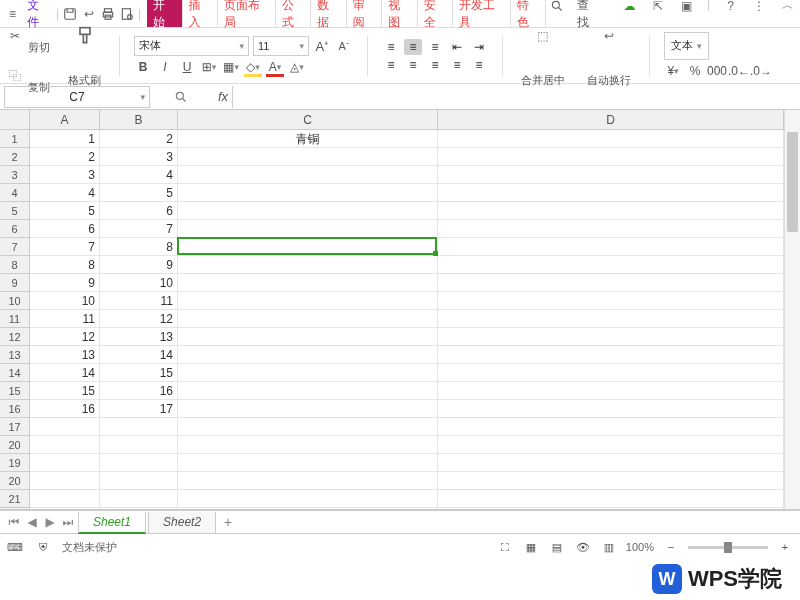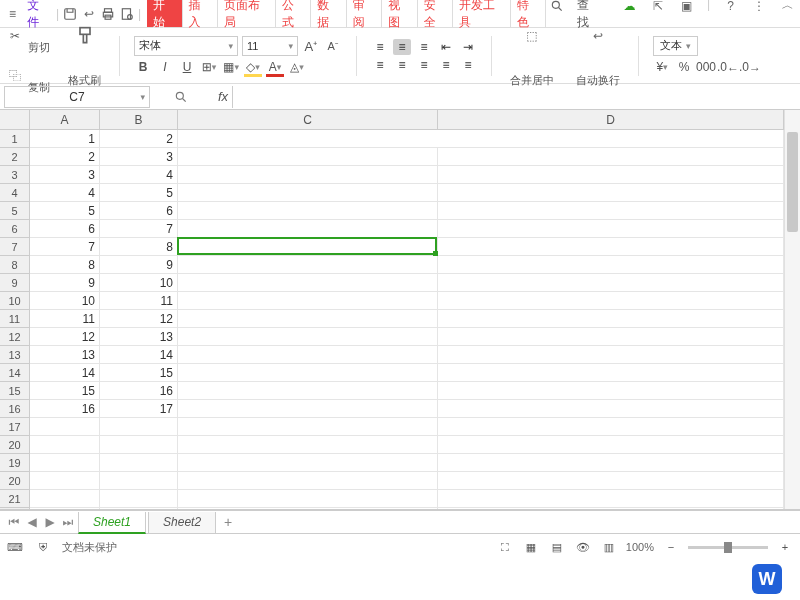--- a/index.html
+++ b/index.html
@@ -4,37 +4,37 @@
 <style>
   * { box-sizing: border-box; margin: 0; padding: 0; font-family: "Microsoft YaHei", sans-serif; }
   body { background: #fff; width: 800px; height: 600px; overflow: hidden; font-size: 12px; color: #333; position: relative; }
   
   
   .menubar { display: flex; align-items: center; height: 28px; border-bottom: 1px solid #ddd; padding: 0 4px; gap: 2px; }
   .menubar .ico { width: 18px; height: 18px; display: inline-flex; align-items: center; justify-content: center; color: #666; cursor: pointer; }
   .file-label { font-size: 12px; color: #6d28d9; padding: 0 4px; }
   .tabs { display: flex; align-items: stretch; height: 100%; margin-left: 4px; }
   .tab { padding: 0 6px; font-size: 12px; color: #ef4444; display: flex; align-items: center; border-right: 1px solid #ddd; cursor: pointer; }
-  .tab.active { background: #ef4444; color: #fff; }
+  .tab.active { background: #be185d; color: #fff; }
   .menubar .right { margin-left: auto; display: flex; gap: 12px; }
   .search-label { font-size: 12px; color: #555; margin-right: 10px; }
   
   
   .ribbon { display: flex; height: 56px; border-bottom: 1px solid #ddd; padding: 4px 6px; gap: 14px; align-items: center; }
   .rgroup { display: flex; flex-direction: column; gap: 2px; justify-content: center; }
   .rgroup .row { display: flex; align-items: center; gap: 4px; }
   .btnico { width: 18px; height: 18px; display: inline-flex; align-items: center; justify-content: center; color: #555; cursor: pointer; }
   .btnlbl { font-size: 11px; color: #555; margin-top: 23px; }
   .bigbtn { display: flex; flex-direction: column; align-items: center; gap: 2px; padding: 0 4px; cursor: pointer; }
   .bigbtn .bigico { width: 24px; height: 24px; display: flex; align-items: center; justify-content: center; color: #666; }
-  .fontname { width: 104px; height: 20px; border: 1px solid #ccc; font-size: 11px; padding: 0 4px; display: flex; align-items: center; justify-content: space-between; }
+  .fontname { width: 115px; height: 20px; border: 1px solid #ccc; font-size: 11px; padding: 0 4px; display: flex; align-items: center; justify-content: space-between; }
   .fontsize { width: 56px; height: 20px; border: 1px solid #ccc; font-size: 11px; padding: 0 4px; display: flex; align-items: center; justify-content: space-between; }
   .dd { font-size: 9px; color: #888; }
   .sep { width: 1px; height: 40px; background: #e0e0e0; }
-  .txtbtn { height: 20px; border: 1px solid #ccc; padding: 0 6px; font-size: 11px; display: flex; align-items: center; gap: 4px; }
+  .txtbtn { height: 28px; border: 1px solid #ccc; padding: 0 6px; font-size: 11px; display: flex; align-items: center; gap: 4px; }
   .alignbtn { width: 18px; height: 16px; display: inline-flex; align-items: center; justify-content: center; cursor: pointer; }
   .alignbtn.active { background: #d0d0d0; border-radius: 2px; }
   
   
   .fbar { display: flex; align-items: center; height: 26px; border-bottom: 1px solid #ccc; }
   .namebox { width: 146px; height: 22px; border: 1px solid #ccc; margin: 0 4px; display: flex; align-items: center; justify-content: center; font-size: 12px; position: relative; }
   .namebox .dd2 { position: absolute; right: 4px; font-size: 9px; color: #888; }
   .fx { color: #555; font-style: italic; font-size: 13px; margin-left: 30px; margin-right: 4px; }
   .fxmag { margin-left: 20px; color: #777; }
   .formula { flex: 1; height: 22px; border-left: 1px solid #ccc; padding: 0 6px; }
@@ -274,20 +274,21 @@
       <div class="rowhead">20</div>
       <div class="rowhead">19</div>
       <div class="rowhead">20</div>
       <div class="rowhead">21</div>
       <div class="rowhead">22</div>
     </div>
   <div class="cells" id="cells">
       <div class="row-cells">
         <div class="cell colA">1</div>
         <div class="cell colB">2</div>
+        <div class="cell colC">青铜</div>
         <div class="cell colD"></div>
       </div>
       <div class="row-cells">
         <div class="cell colA">2</div>
         <div class="cell colB">3</div>
         <div class="cell colC"></div>
         <div class="cell colD"></div>
       </div>
       <div class="row-cells">
         <div class="cell colA">3</div>
@@ -440,13 +441,14 @@
     <span class="btnico">−</span>
     <div class="zoomtrack">
         <div class="zoomthumb"></div>
       </div>
     <span class="btnico">+</span>
   </div>
 </div>
 
 <div class="watermark">
   <div class="wlogo">W</div>
+  <span>WPS学院</span>
 </div>
 
 </body></html>

